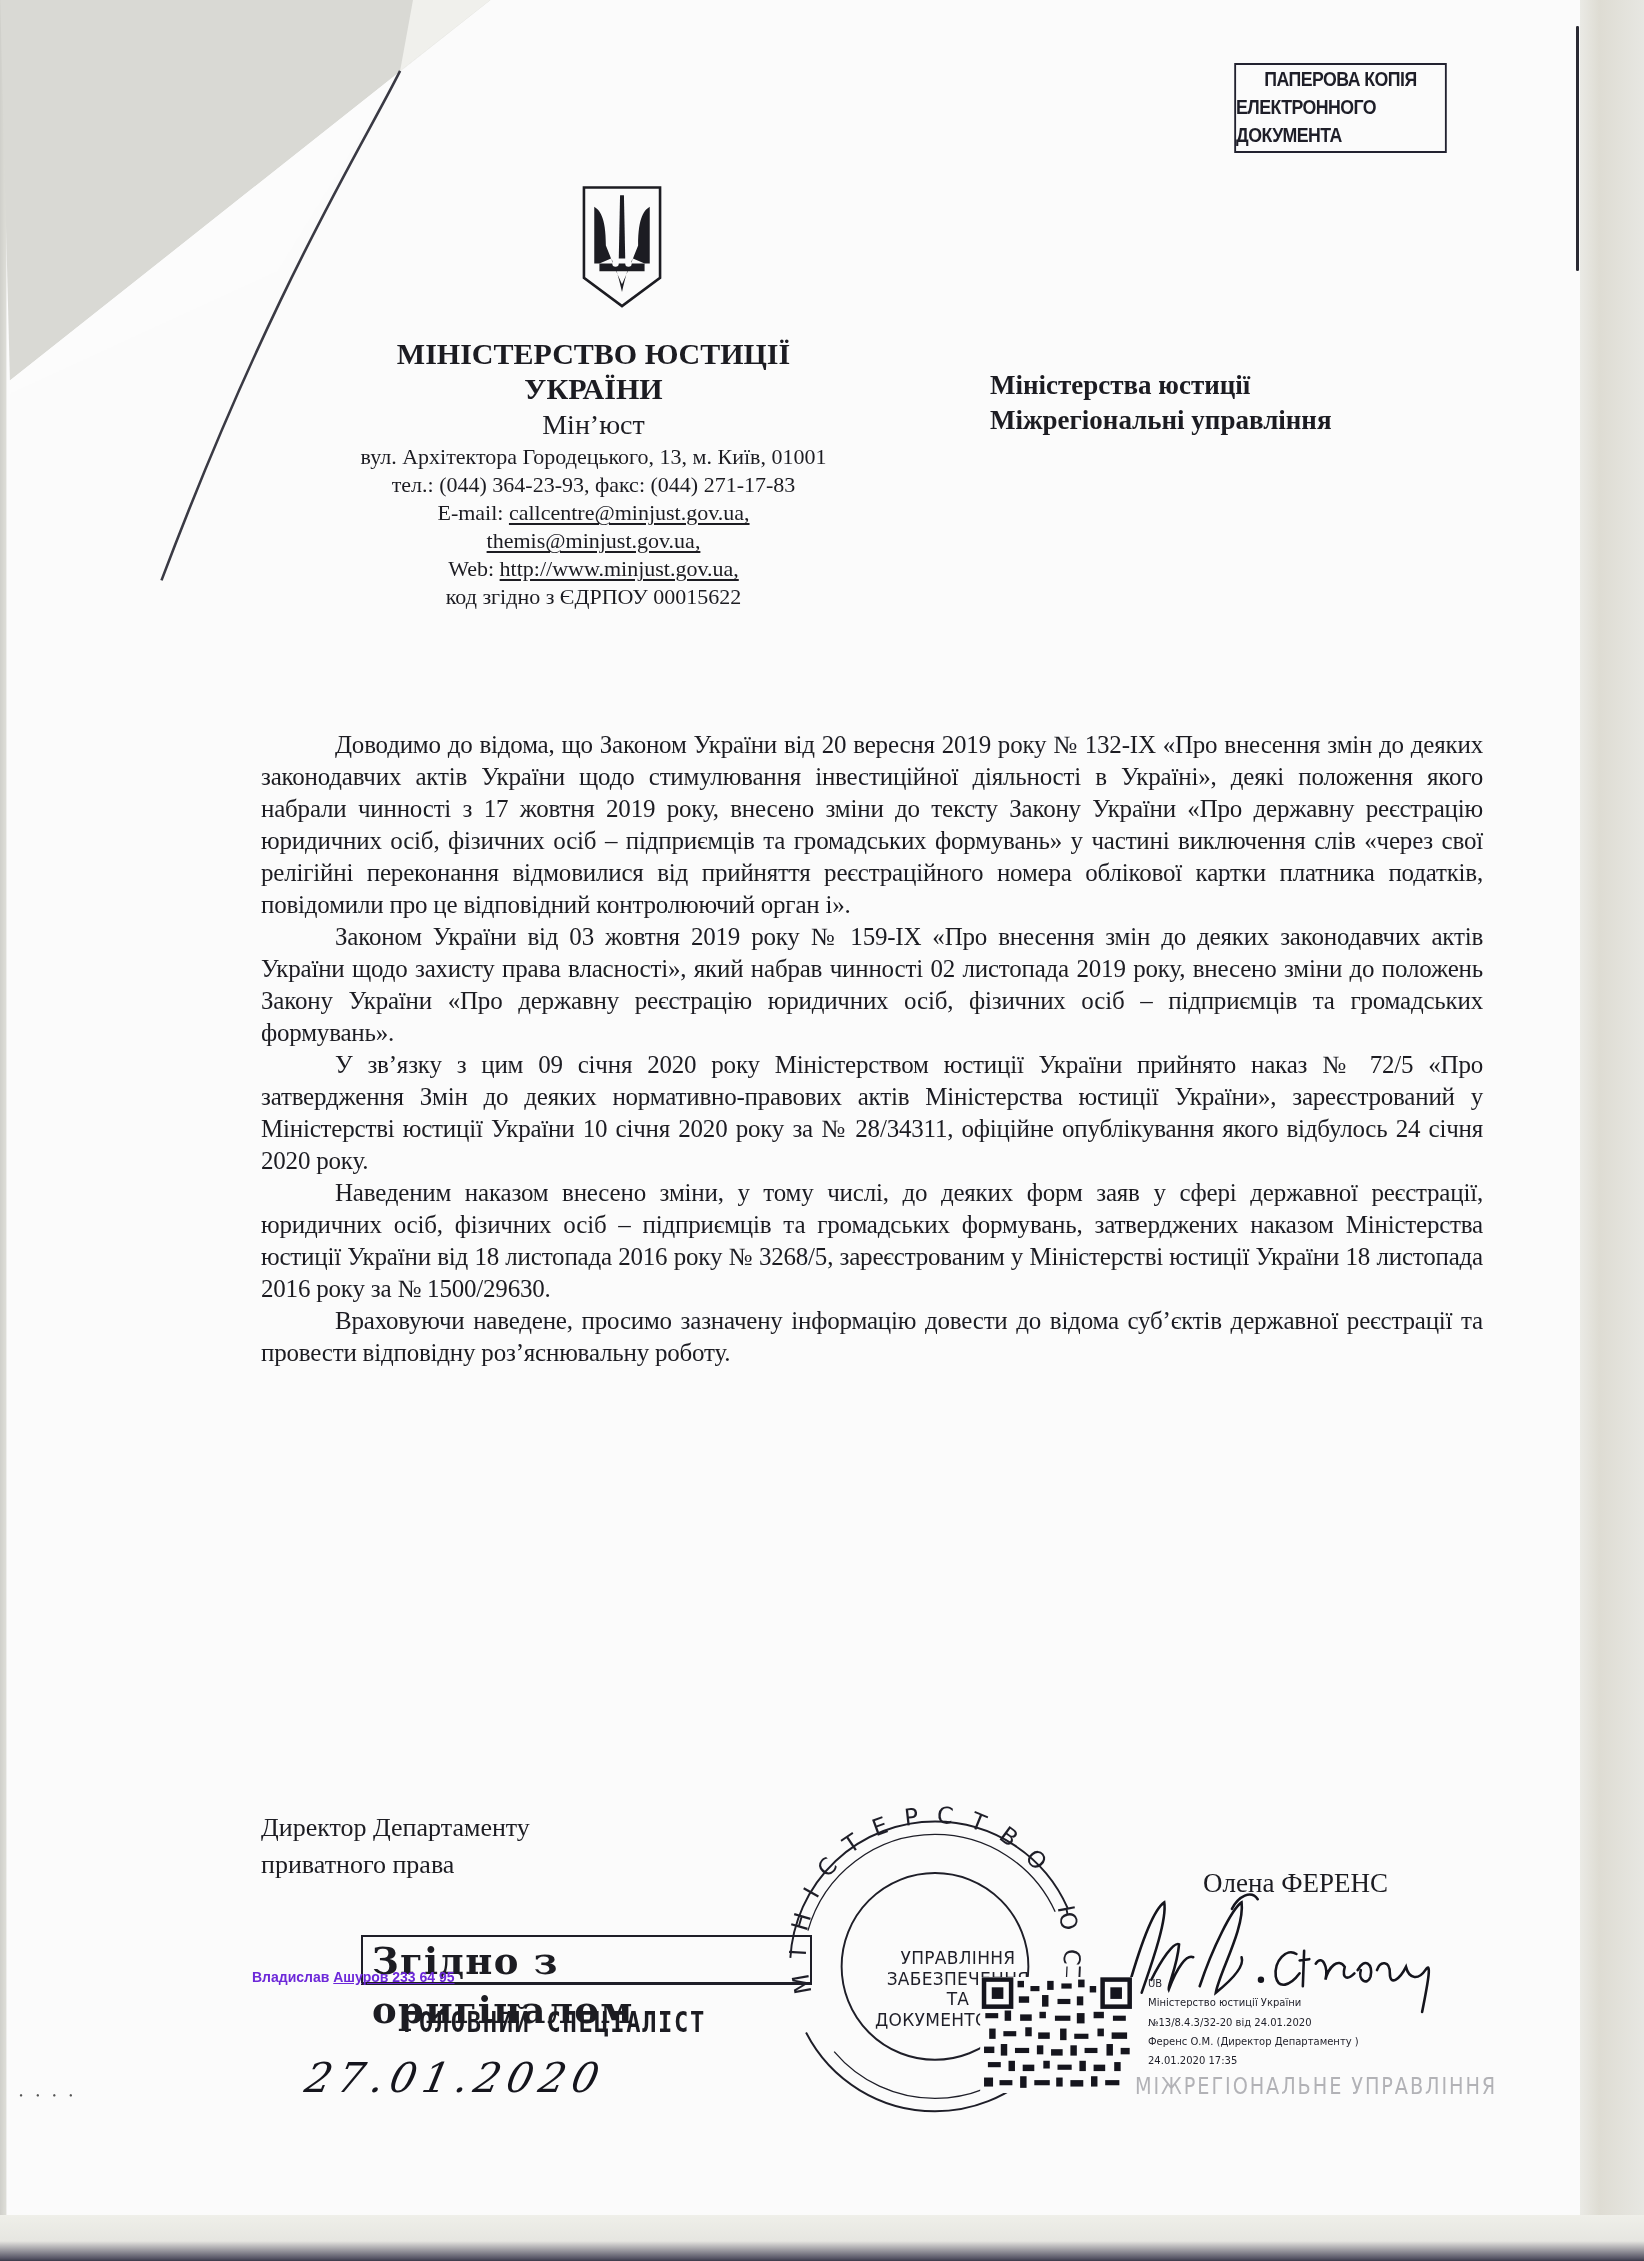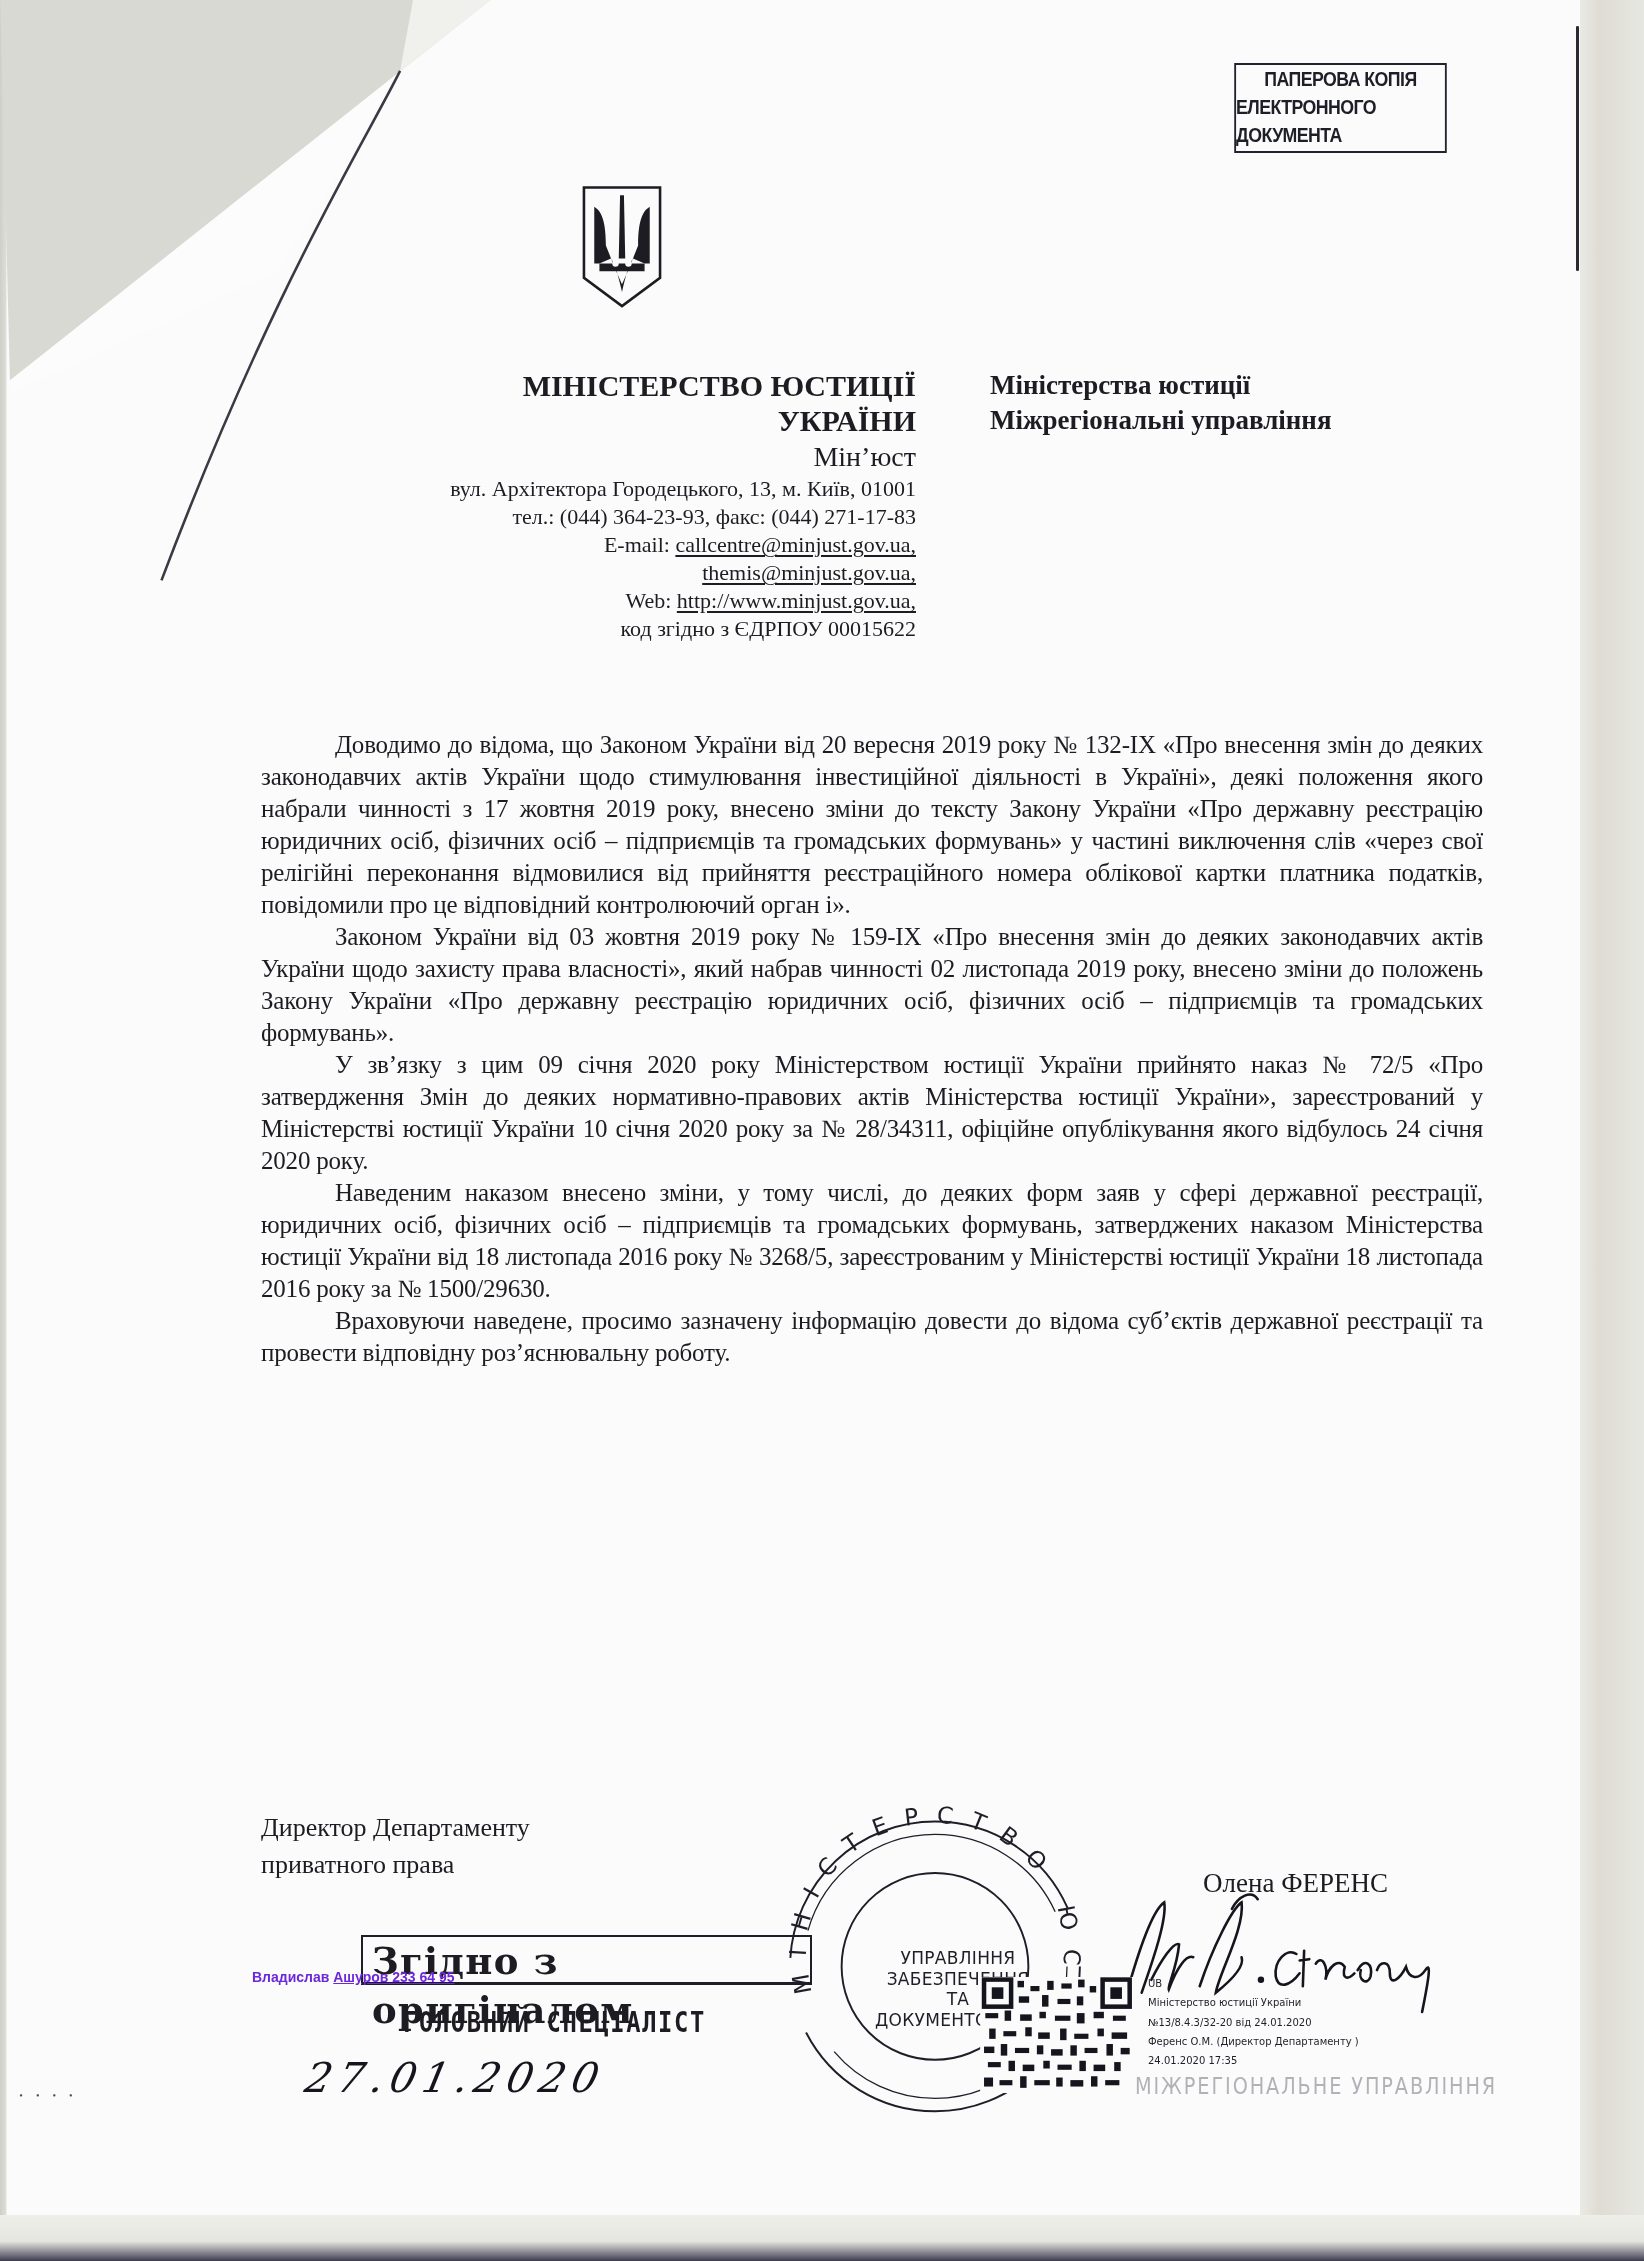--- a/index.html
+++ b/index.html
@@ -44,22 +44,22 @@
     font-family: "Liberation Sans", "DejaVu Sans", sans-serif; font-weight: bold;
     font-size: 19.3px; line-height: 28px; letter-spacing: -0.6px; transform: scaleX(0.92);
     color: #1e1e28;
   }
 
   
   .coat { position: absolute; left: 580px; top: 181px; width: 84px; height: 129px; }
 
   
   .ministry-block {
-    position: absolute; left: 271px; top: 368px; width: 645px;
-    text-align: right;
+    position: absolute; left: 271px; top: 336px; width: 645px;
+    text-align: center;
   }
   .ministry-title { font-weight: bold; font-size: 30px; line-height: 35px; }
   .ministry-short { font-size: 28px; line-height: 36px; margin-top: 1.3px; }
   .contact { font-size: 22px; line-height: 28px; }
   .contact u { text-decoration: underline; text-underline-offset: 2.6px; }
 
   .recipient {
     position: absolute; left: 990px; top: 368px; width: 516px;
     font-weight: bold; font-size: 27px; line-height: 35px;
   }

